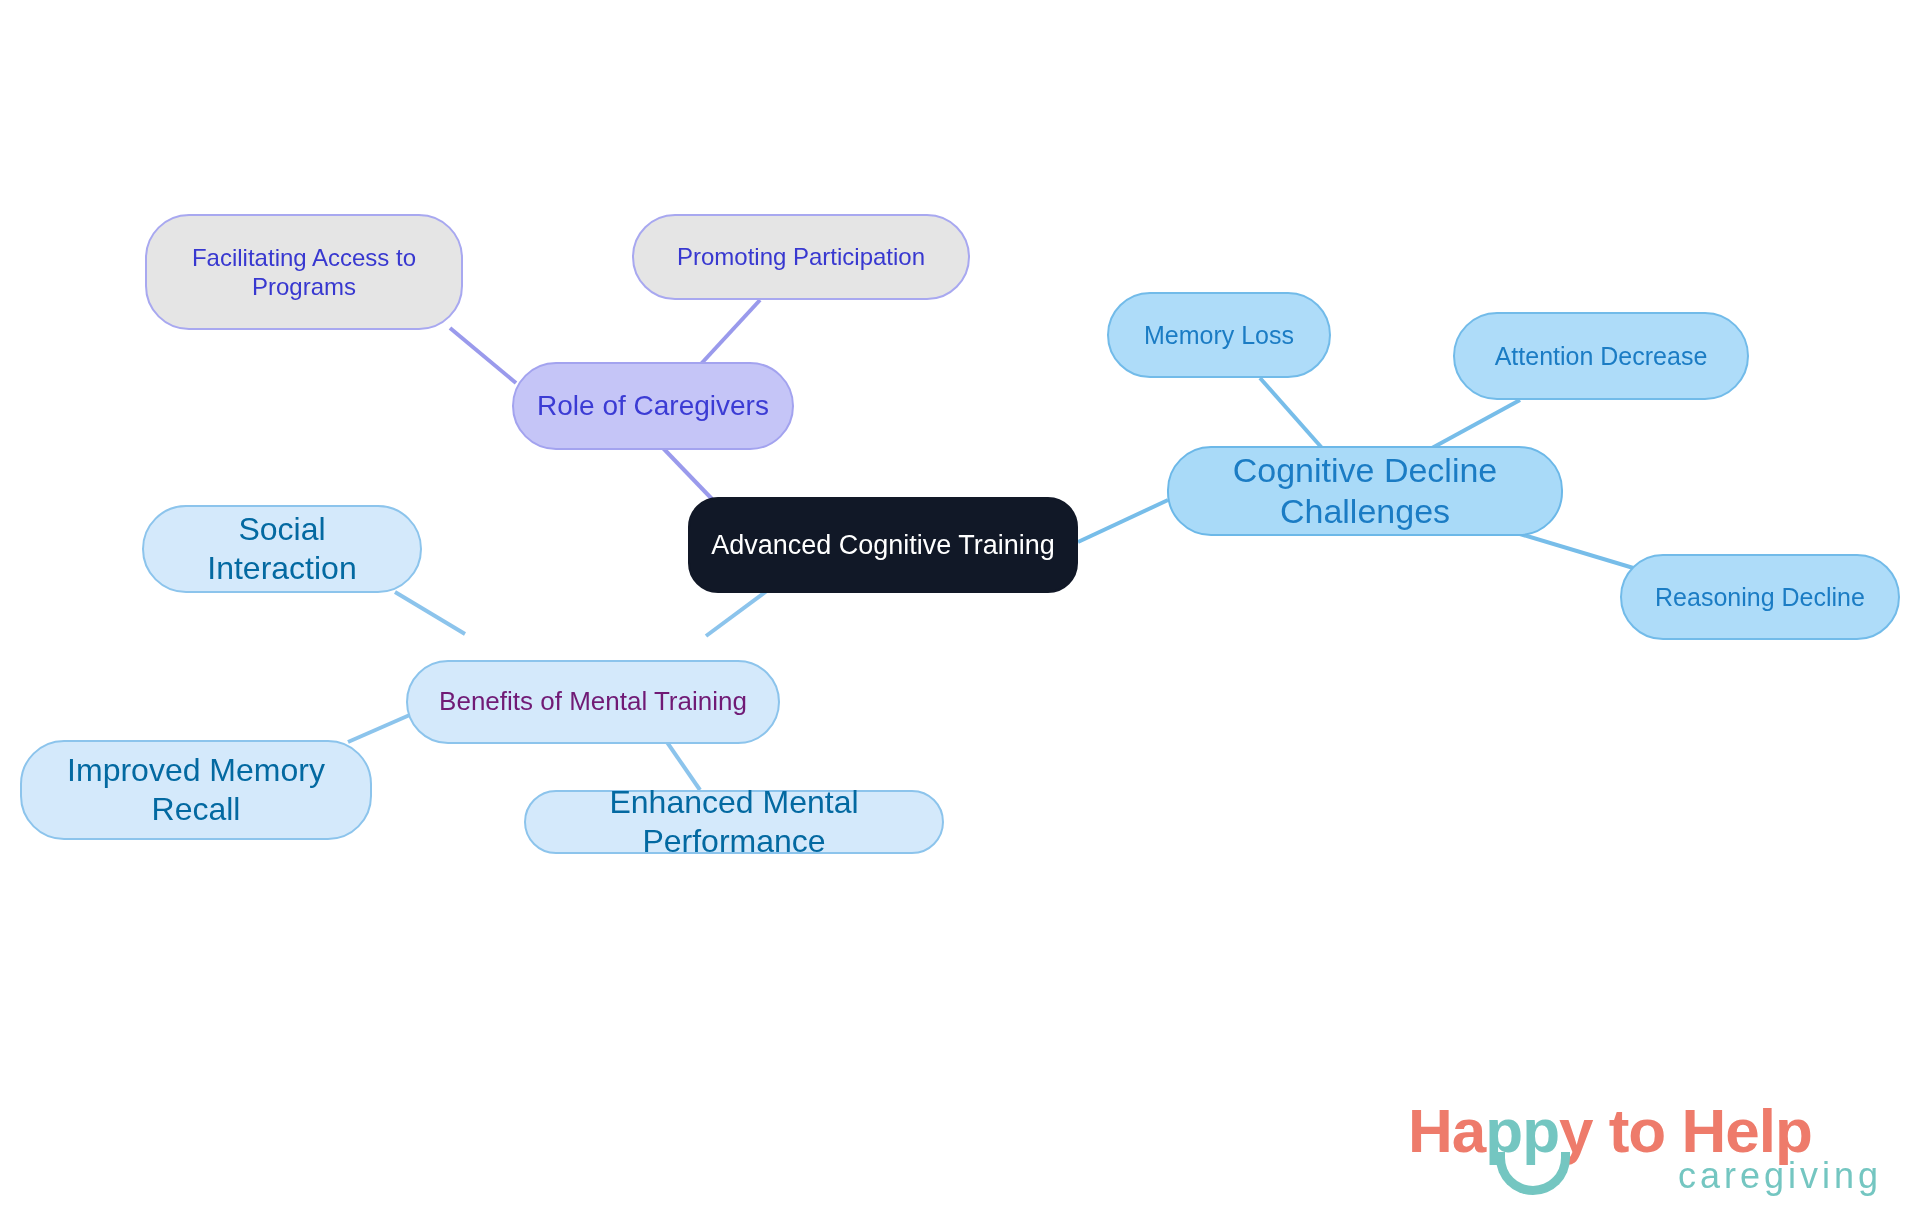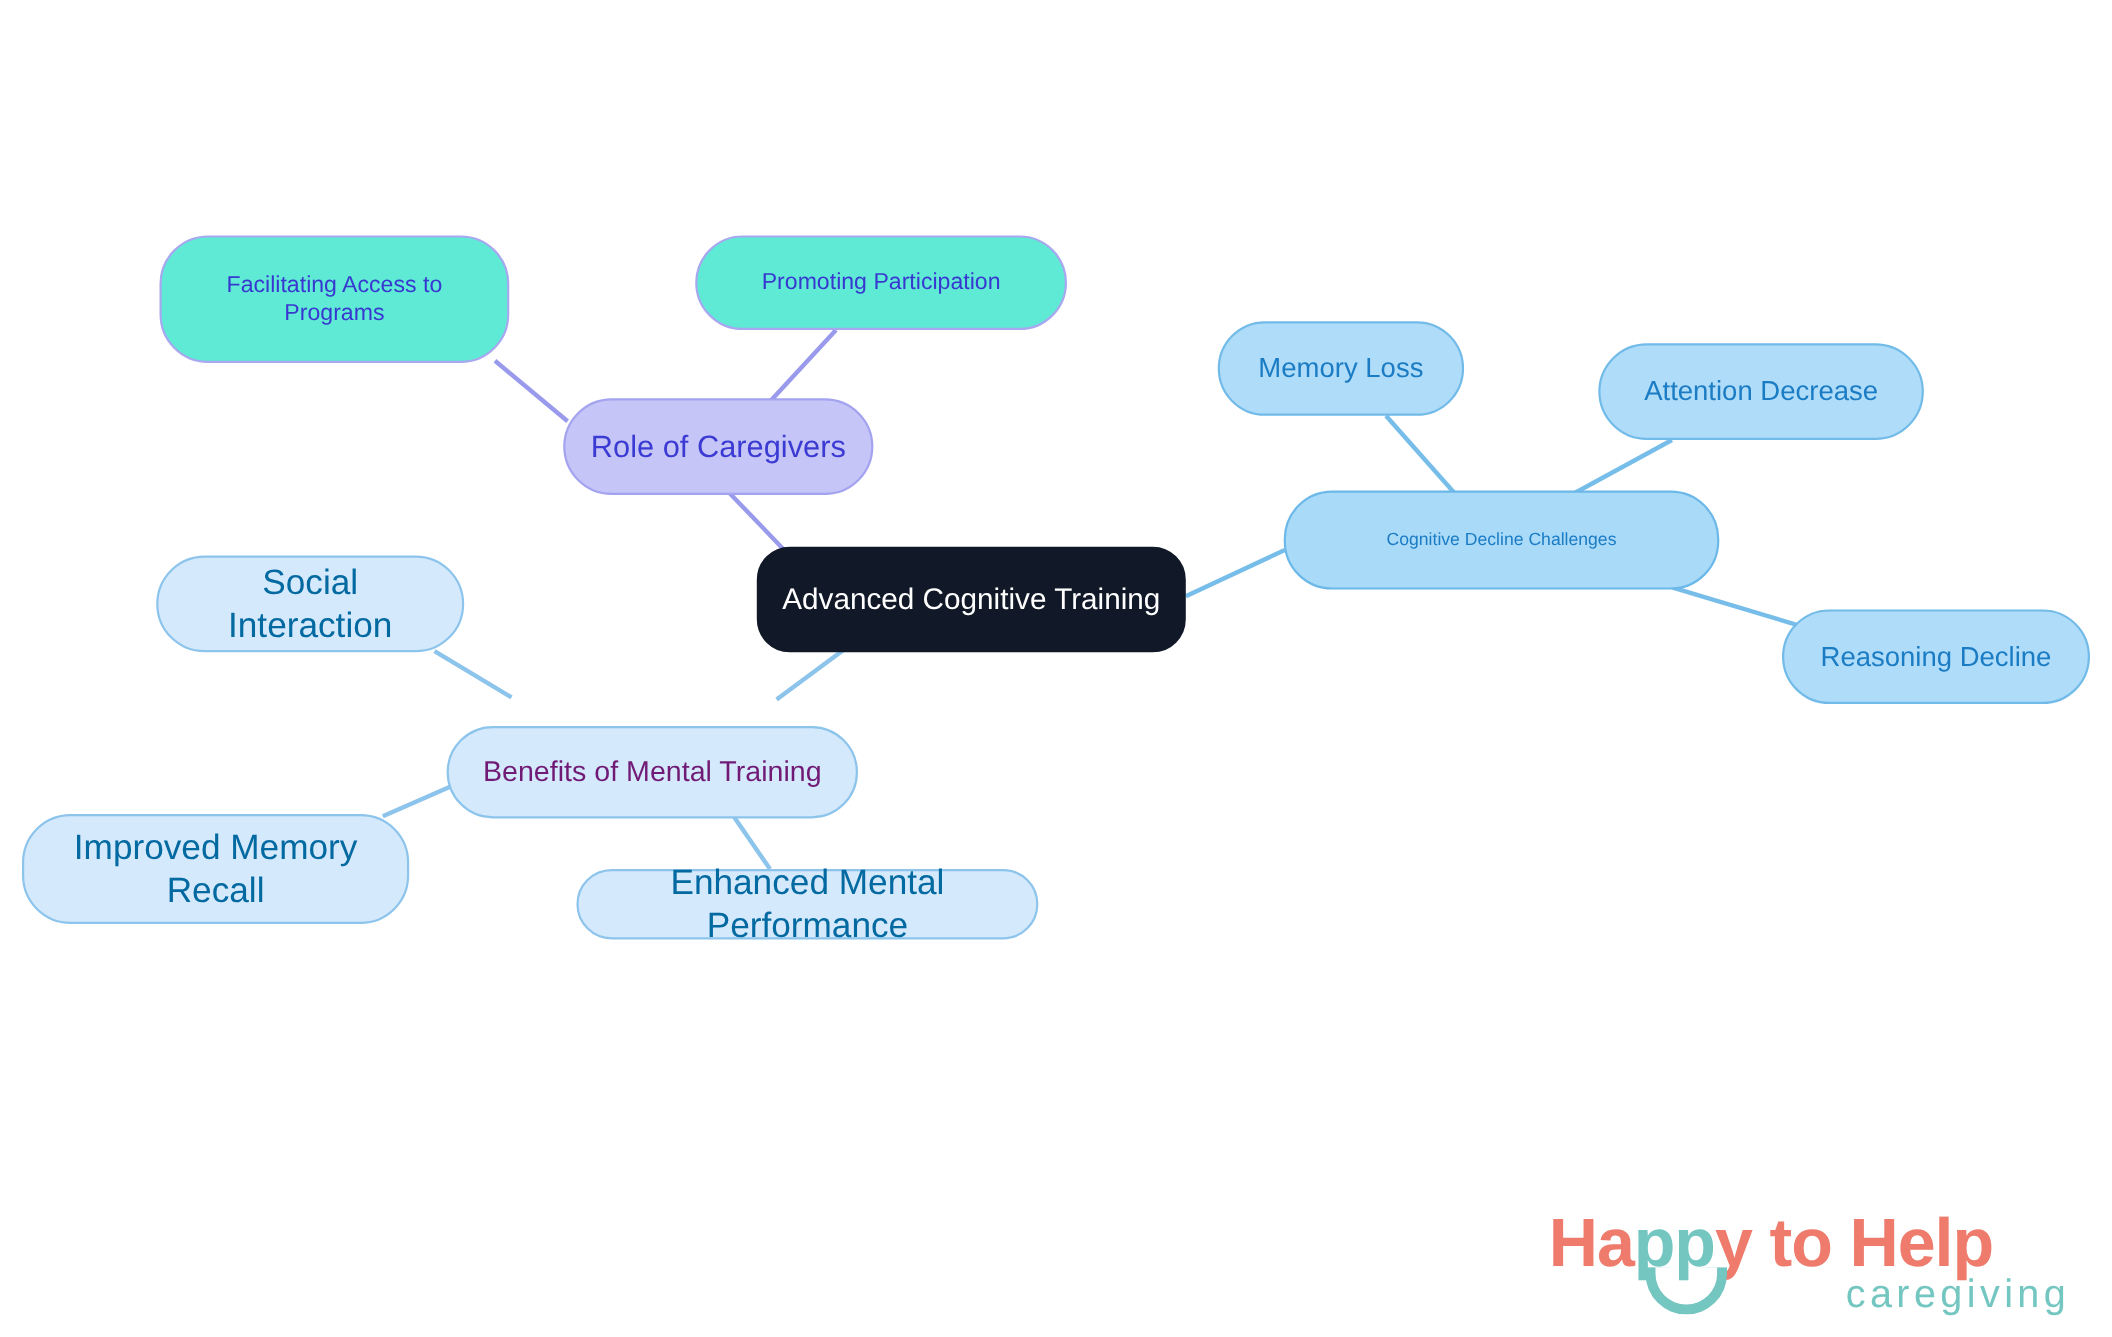--- a/index.html
+++ b/index.html
@@ -48,30 +48,30 @@
     font-size: 27px;
     border-radius: 30px;
   }
   .node.purple-main {
     background: #c5c5f7;
     border-color: #a3a3ef;
     color: #3b3bd4;
     font-size: 28px;
   }
   .node.purple-leaf {
-    background: #5eead4;
+    background: #e5e5e5;
     border-color: #a8a8f0;
     color: #3838d0;
-    font-size: 21px;
+    font-size: 24px;
   }
   .node.blue-main {
     background: #a9daf8;
     border-color: #6cb8e8;
     color: #1b7cc4;
-    font-size: 16px;
+    font-size: 34px;
     text-align: center;
   }
   .node.blue-leaf {
     background: #aedcf9;
     border-color: #72bbe9;
     color: #1b7cc4;
     font-size: 25px;
   }
   .node.lightblue-main {
     background: #d4e9fb;

